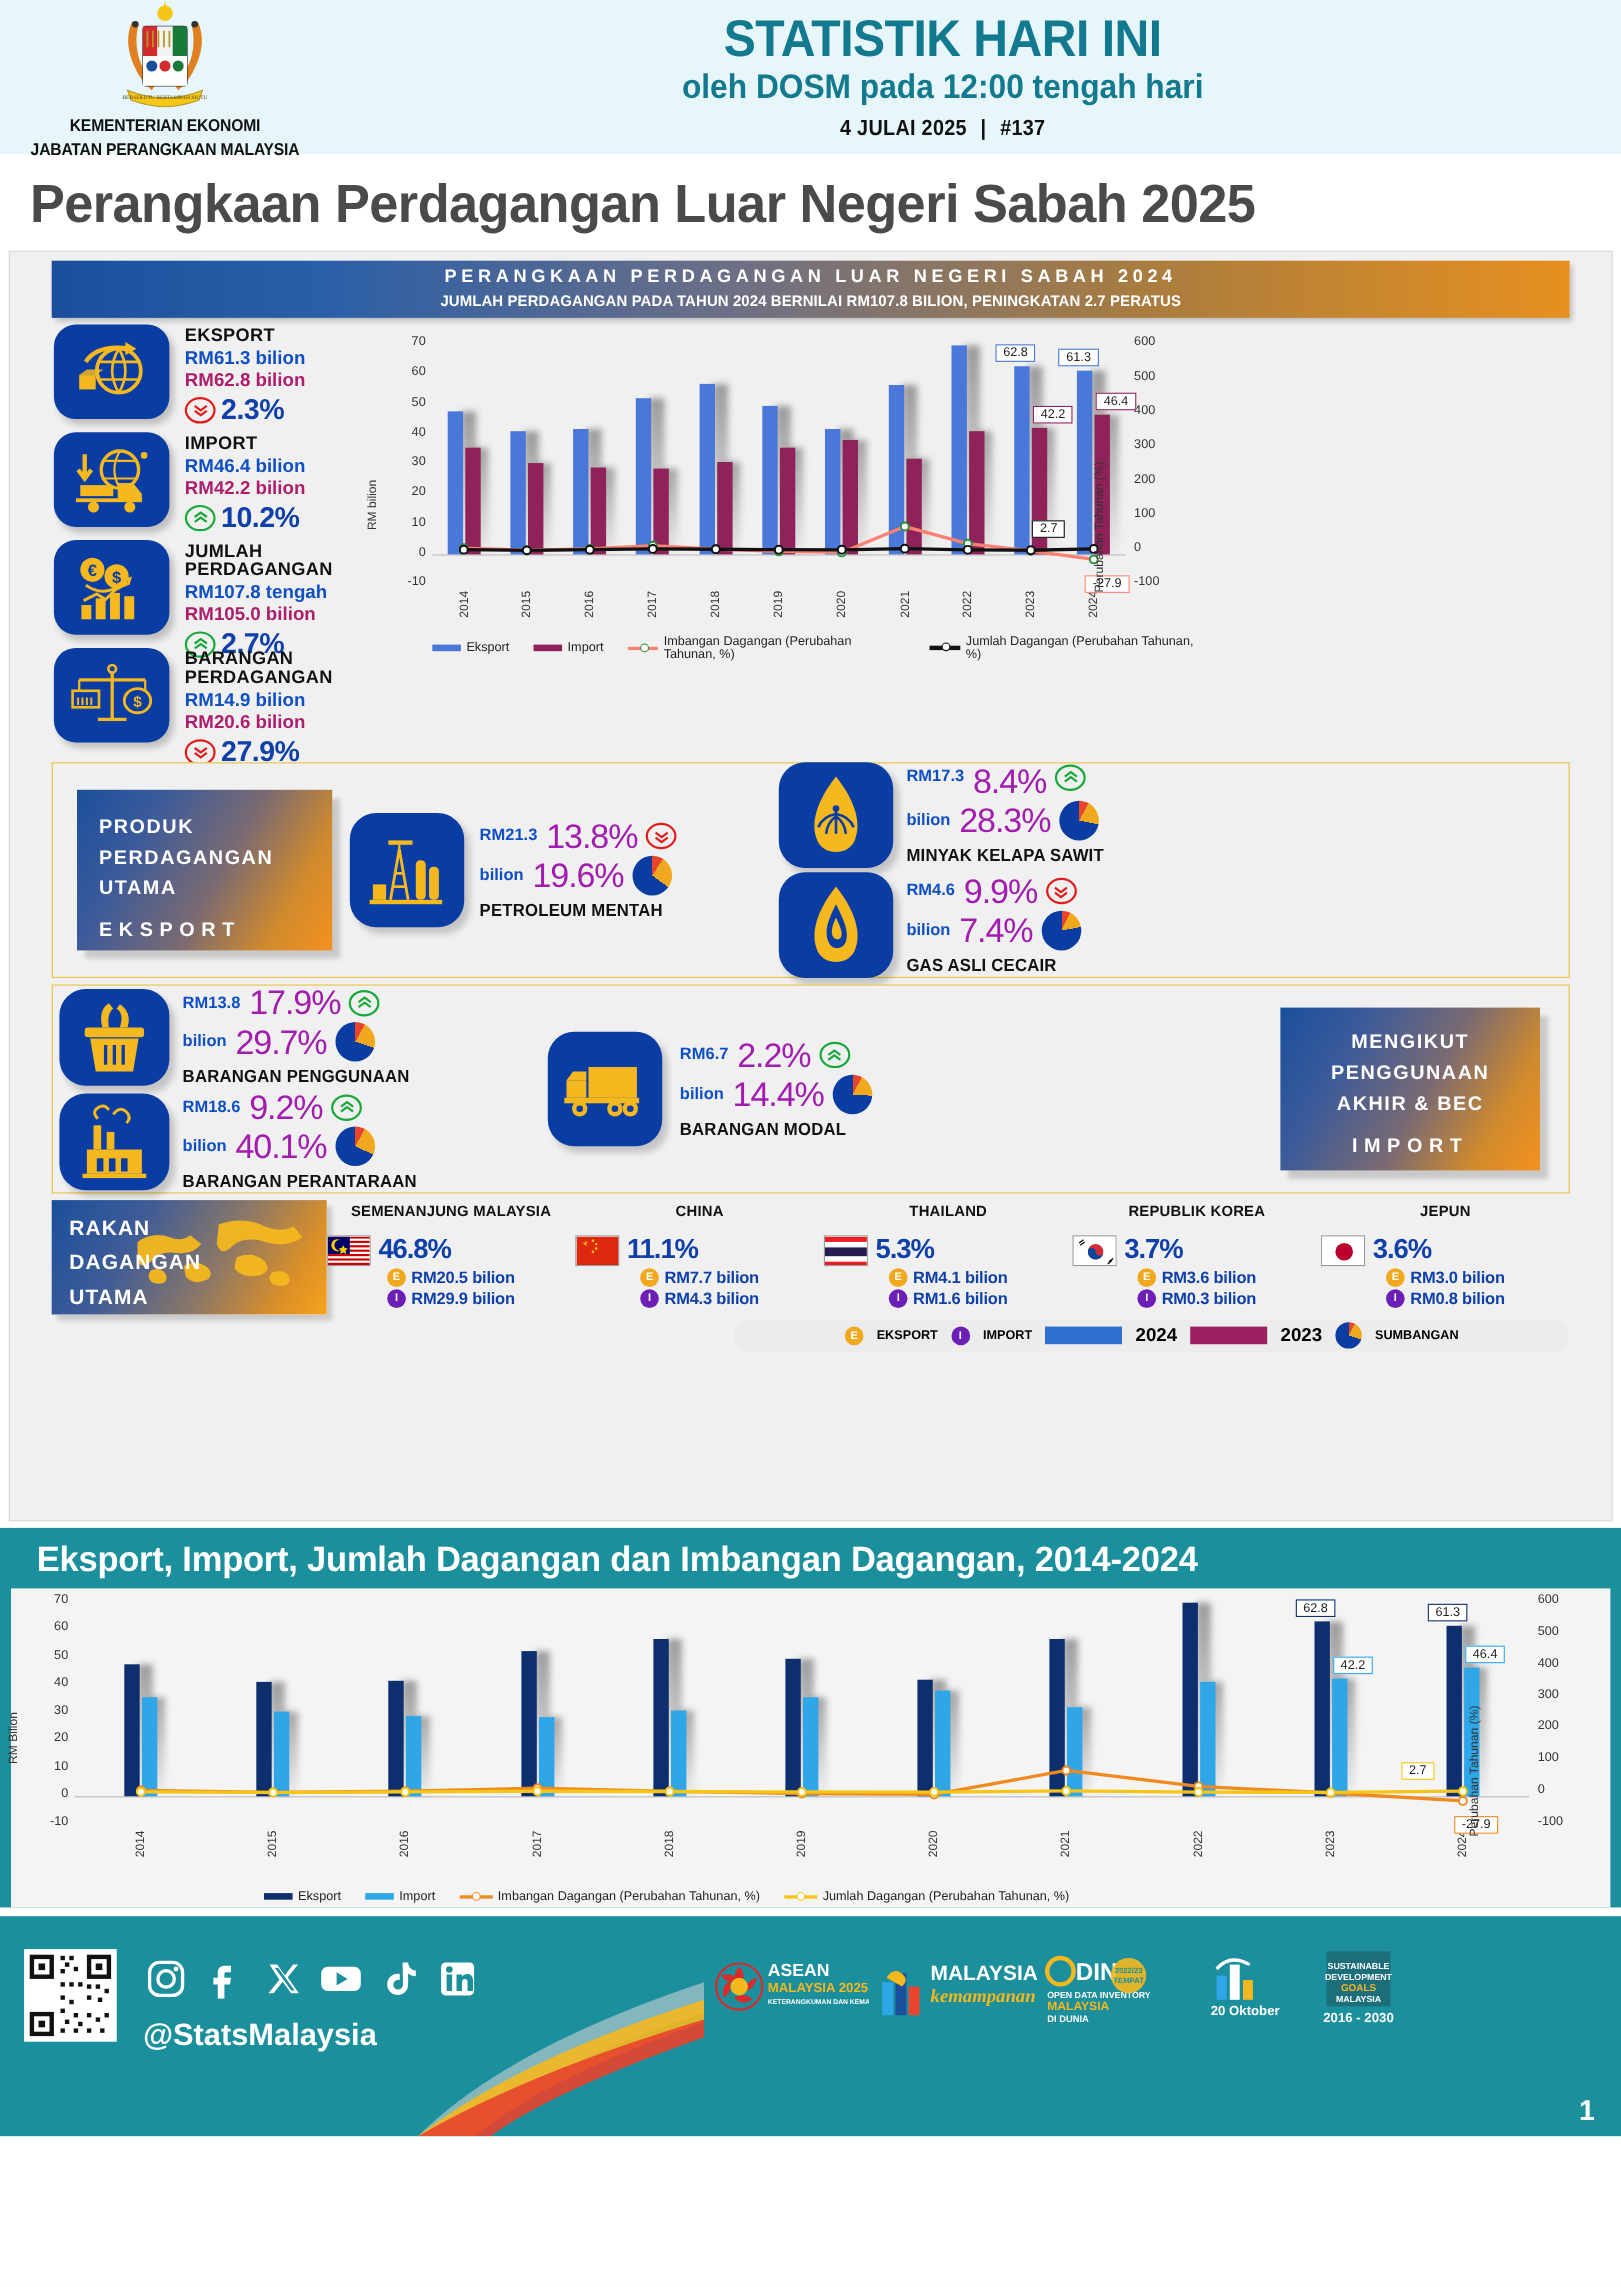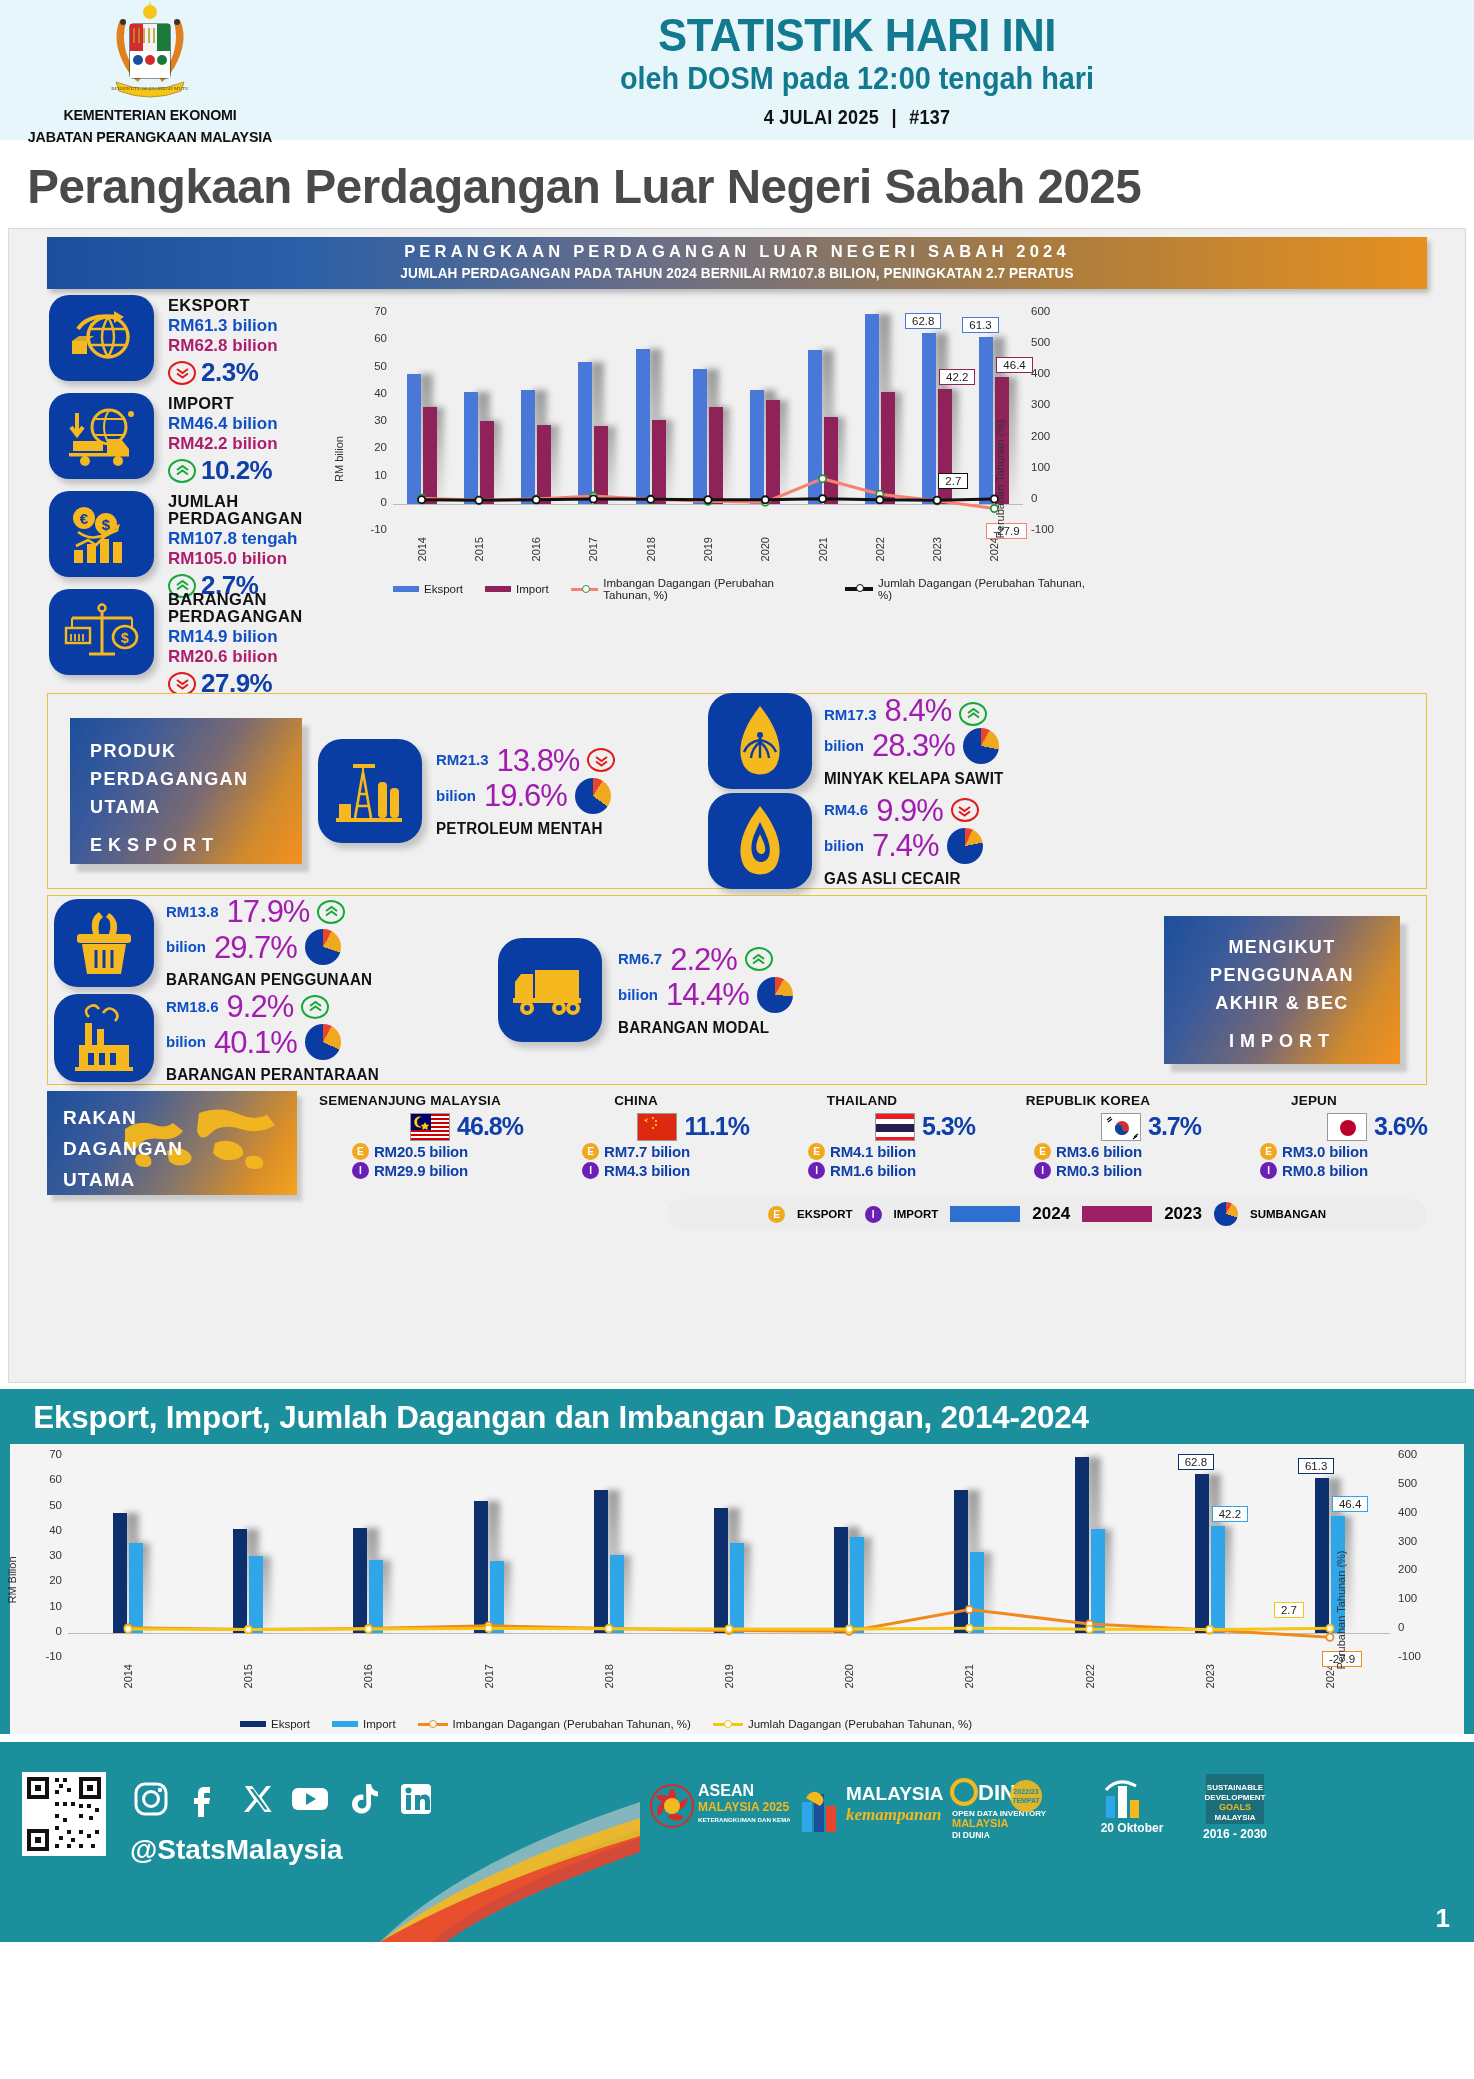--- a/index.html
+++ b/index.html
@@ -145,21 +145,21 @@
   
   .partners { margin:6px 38px 0 38px; display:flex; align-items:flex-start; }
   .pbanner {
     width:250px; height:104px; color:#fff; padding:12px 0 0 16px;
     background:linear-gradient(120deg,#1b4f9c 0%,#3f5c96 30%,#8d7866 60%,#dd9026 85%,#f5a31e 100%);
     box-shadow:5px 6px 4px rgba(0,0,0,.16); position:relative; overflow:hidden;
   }
   .pbanner .t { font-size:19px; font-weight:700; letter-spacing:1px; line-height:1.62; position:relative; z-index:2;}
   .pcol { flex:1; text-align:center; padding-top:2px;}
   .pcname { font-size:13.5px; font-weight:900; color:#111; letter-spacing:.2px;}
-  .prow { display:flex; align-items:center; justify-content:flex-end; gap:7px; margin-top:4px;}
+  .prow { display:flex; align-items:center; justify-content:flex-start; gap:7px; margin-top:14px;}
   .flag { width:40px; height:28px; border:1px solid #999; position:relative; overflow:hidden; background:#fff;}
   .ppct { font-size:25px; font-weight:900; color:#0f3fa8; letter-spacing:-1px;}
   .pei { display:flex; align-items:center; gap:5px; justify-content:center; margin-top:2px;}
   .badge { width:17px;height:17px;border-radius:50%;display:flex;align-items:center;justify-content:center;
            font-size:10px;font-weight:900;color:#fff;}
   .badge.e { background:#f0a81e;} .badge.i{background:#6b1fb5;}
   .peival { font-size:15px; font-weight:900; color:#0f3fa8; letter-spacing:-.2px;}
   .legend2 {
     display:flex; align-items:center; justify-content:center; gap:12px; margin:4px 38px 0 auto;
     width:760px; background:#ececec; border-radius:16px; padding:3px 10px; font-size:11.5px; font-weight:900;
@@ -566,21 +566,21 @@
                 <path d="M31 34 v22"></path>
                 <path d="M31 38 q-12 2 -16 12"></path>
                 <path d="M31 38 q12 2 16 12"></path>
                 <path d="M31 40 q-8 6 -9 16"></path>
                 <path d="M31 40 q8 6 9 16"></path>
               </g>
               <circle cx="31" cy="33" r="3" fill="#0a3da3"></circle>
             </svg>
           </div>
           <div style="padding-left:12px;">
-            <div style="display:flex; align-items:flex-end; gap:8px;">
+            <div style="display:flex; align-items:flex-start; gap:8px;">
               <span class="pnum">RM17.3</span>
               <span class="pbig">8.4%</span>
               <span class="arrow-c up">
                 <svg width="15" height="13" viewBox="0 0 15 13">
                     <path d="M2 6 l5.5-4 l5.5 4" stroke="#17a83a" stroke-width="2" fill="none"></path>
                     <path d="M2 10.5 l5.5-4 l5.5 4" stroke="#17a83a" stroke-width="2" fill="none"></path>
                   </svg>
               </span>
             </div>
             <div style="display:flex; align-items:center; gap:8px; margin-top:2px;">

